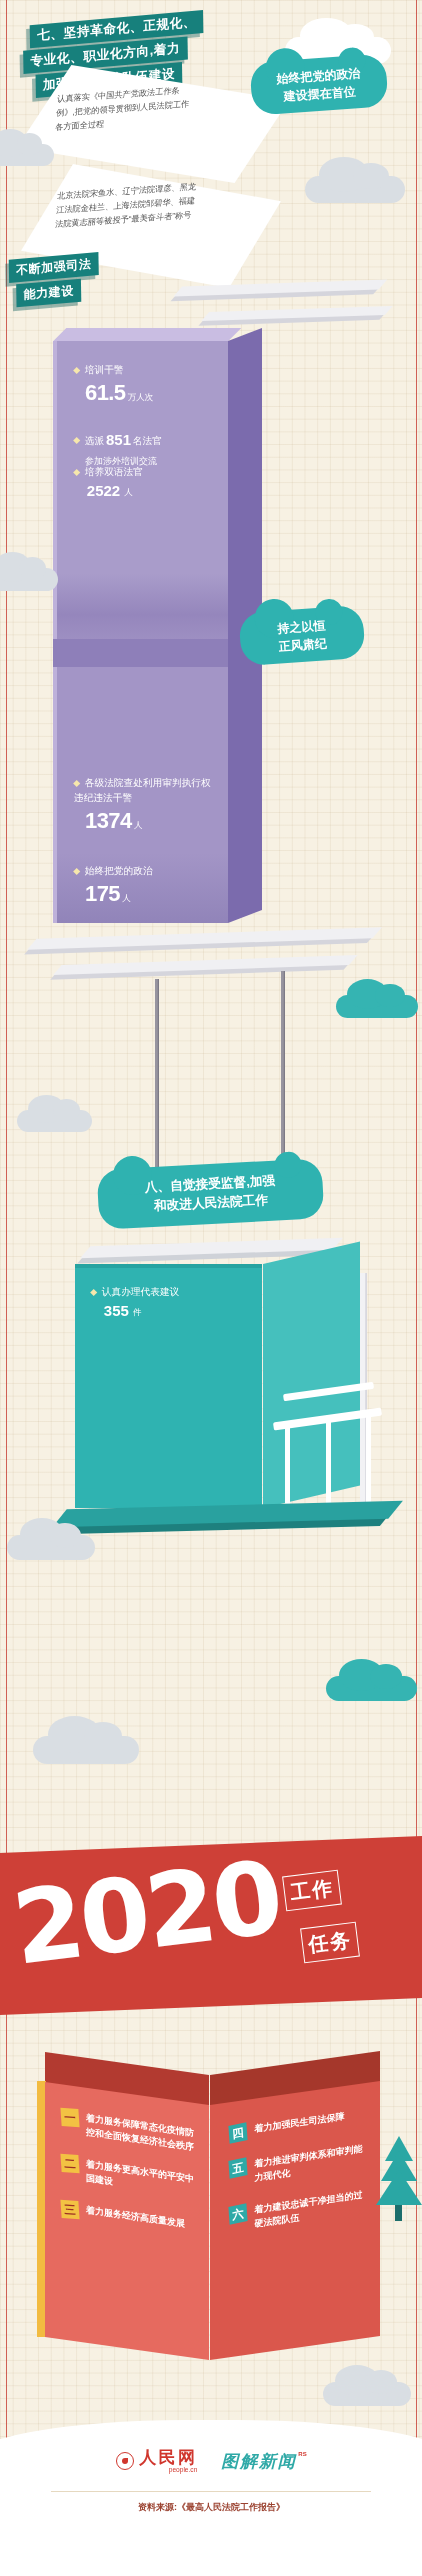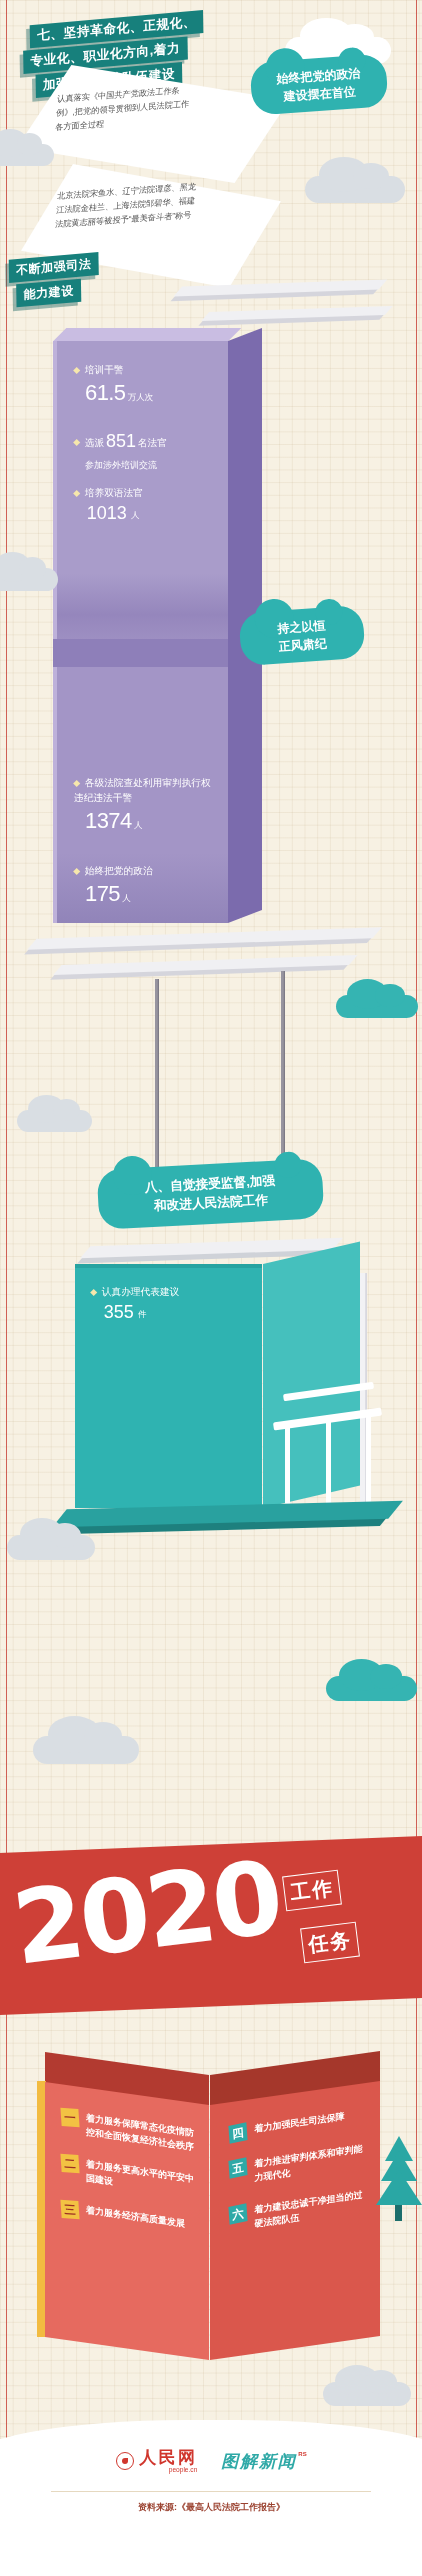--- a/index.html
+++ b/index.html
@@ -51,22 +51,22 @@
     transform: skewY(-21deg); transform-origin: top left; }
   .tower-top { position:absolute; left:53px; top:328px; width:175px; height:13.3px; background:#c9bde2;
     transform: skewX(-45deg); transform-origin: bottom left; }
   .tower-band { position:absolute; left:53px; top:639px; width:175px; height:28px; background:#8e7fb9; }
 
   
   .stat { position:absolute; width:142px; color:#fff; }
   .stat-label { font-size:9.7px; line-height:1.55; }
   .stat-desc { font-size:9px; margin-top:3.6px; padding-left:11px; }
   .stat-value { margin-top:3px; padding-left:11px; }
-  .num-xl { font-size:22px; font-weight:normal; letter-spacing:-0.6px; }
-  .num-lg { font-size:18px; font-weight:normal; margin:0 1.8px; vertical-align:-1.2px; }
+  .num-xl { font-size:22px; font-weight:bold; letter-spacing:-0.6px; }
+  .num-lg { font-size:15px; font-weight:bold; margin:0 1.8px; vertical-align:-1.2px; }
   .unit { font-size:8.5px; margin-left:2.4px; }
   .diamond { display:inline-block; width:5.4px; height:5.4px; background:#f6e7ac; transform:rotate(45deg); margin-right:5.4px; }
 
   .pole { position:absolute; width:4.2px; background:#97949f; box-shadow: inset -1.2px 0 0 #7d7a86; }
 
   
   .face8 { position:absolute; left:75px; top:1264px; width:187px; height:244px; background:#2fb3b1; border-top:4.8px solid #26a3a1; }
   .interior8 { position:absolute; left:263px; top:1264px; width:97px; height:244px; background:#45c0bd; transform: skewY(-13deg); transform-origin: top left; }
   .bench-bar { position:absolute; background:#ffffff; transform:rotate(-8deg); border-radius:1.8px; }
   .bench-leg { position:absolute; width:4.8px; background:#ffffff; }
@@ -170,26 +170,26 @@
     </div>
   </div>
 
   <div class="stat" style="left:74px;top:428px">
     <div class="stat-label">
       <span class="diamond"></span><span>选派</span><span class="num-lg">851</span><span>名法官</span>
     </div>
     <div class="stat-desc">参加涉外培训交流</div>
   </div>
 
-  <div class="stat" style="left:74px;top:485px">
+  <div class="stat" style="left:74px;top:464px">
     <div class="stat-label">
       <span class="diamond"></span><span>培养双语法官</span>
     </div>
     <div class="stat-value">
-      <span class="num-lg">1013</span><span class="unit">人</span>
+      <span class="num-lg">2522</span><span class="unit">人</span>
     </div>
   </div>
 
   <div class="cloud c-gray" style="left:-17px;top:568px;width:75px;height:23px"></div>
 
   <div class="bubble" style="left:240px;top:609px;width:124px">
     <div class="bubble-line">持之以恒</div>
     <div class="bubble-line">正风肃纪</div>
   </div>
 

